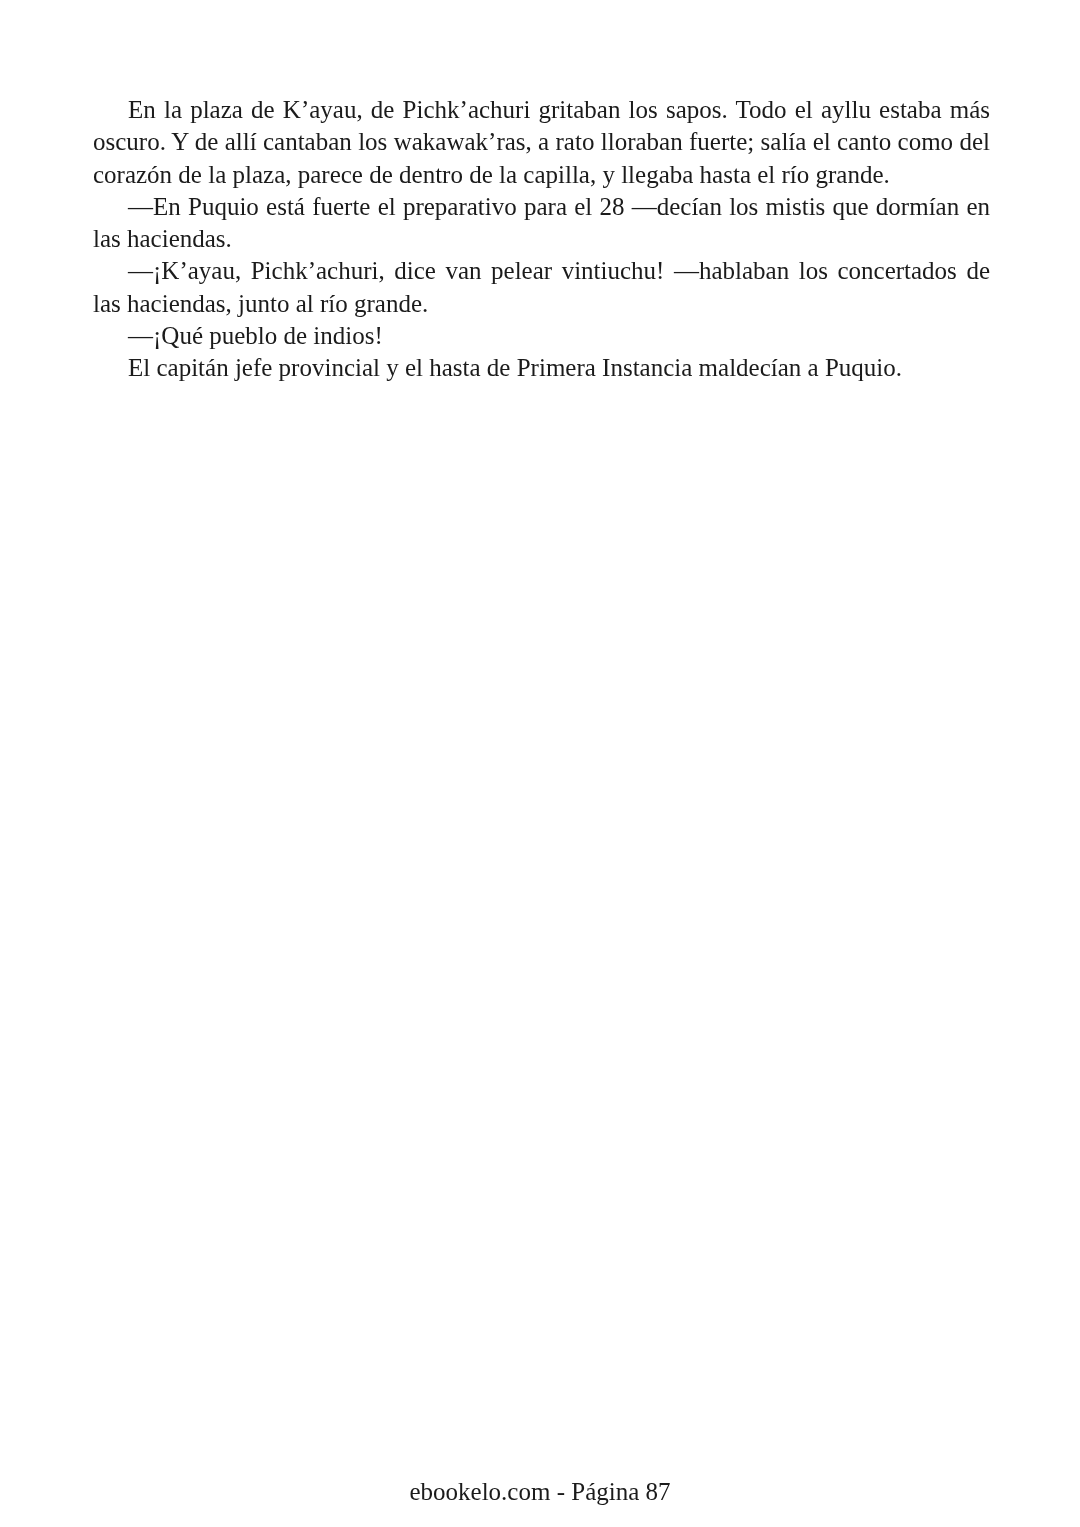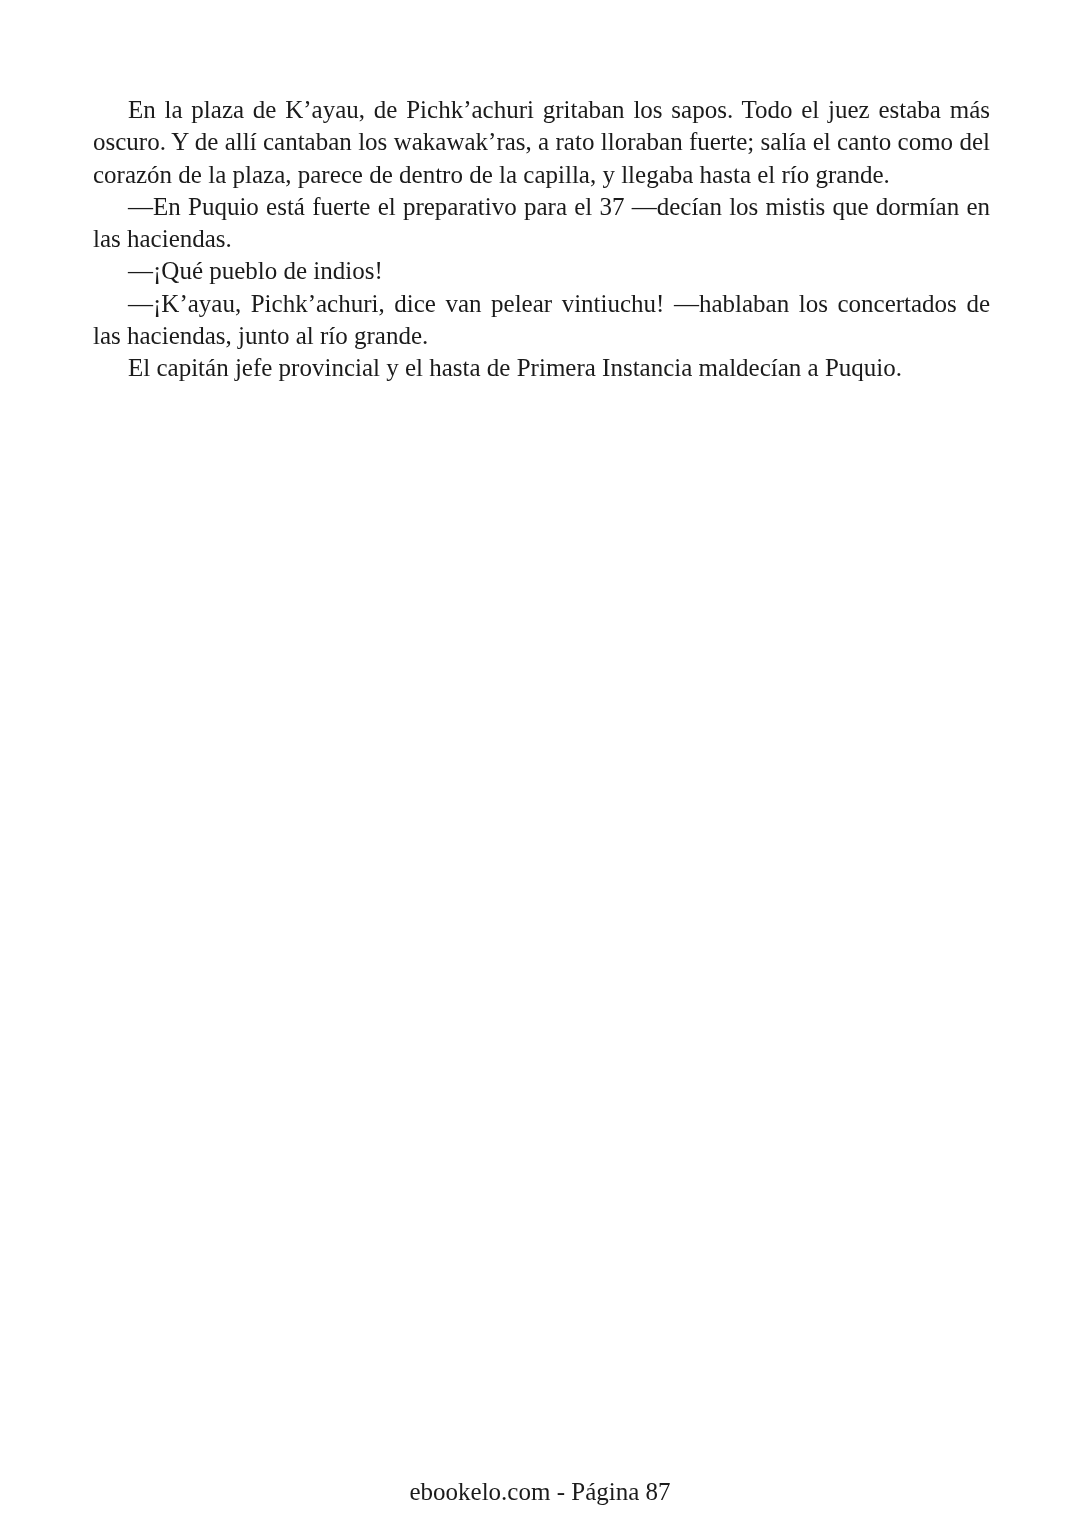--- a/index.html
+++ b/index.html
@@ -40,20 +40,20 @@
     font-size: 25px;
     line-height: 32.3px;
     color: #1b1b1b;
   }
 </style>
 </head>
 <body>
 
 <div class="page">
   <div class="text-block">
-    <p class="para">En la plaza de K’ayau, de Pichk’achuri gritaban los sapos. Todo el juez estaba más oscuro. Y de allí cantaban los wakawak’ras, a rato lloraban fuerte; salía el canto como del corazón de la plaza, parece de dentro de la capilla, y llegaba hasta el río grande.</p>
-    <p class="para">—En Puquio está fuerte el preparativo para el 37 —decían los mistis que dormían en las haciendas.</p>
+    <p class="para">En la plaza de K’ayau, de Pichk’achuri gritaban los sapos. Todo el ayllu estaba más oscuro. Y de allí cantaban los wakawak’ras, a rato lloraban fuerte; salía el canto como del corazón de la plaza, parece de dentro de la capilla, y llegaba hasta el río grande.</p>
+    <p class="para">—En Puquio está fuerte el preparativo para el 28 —decían los mistis que dormían en las haciendas.</p>
+    <p class="para">—¡K’ayau, Pichk’achuri, dice van pelear vintiuchu! —hablaban los concertados de las haciendas, junto al río grande.</p>
     <p class="para">—¡Qué pueblo de indios!</p>
-    <p class="para">—¡K’ayau, Pichk’achuri, dice van pelear vintiuchu! —hablaban los concertados de las haciendas, junto al río grande.</p>
     <p class="para">El capitán jefe provincial y el hasta de Primera Instancia maldecían a Puquio.</p>
   </div>
   <div class="footer">ebookelo.com - Página 87</div>
 </div>
 
 </body></html>

